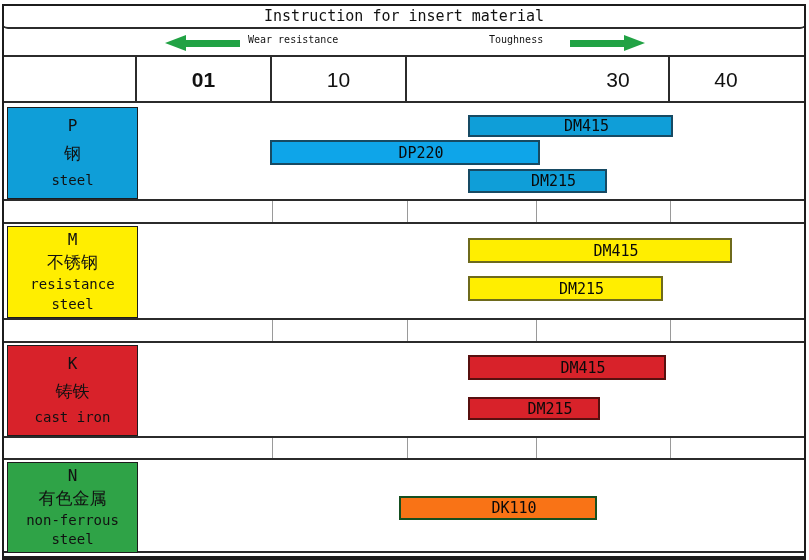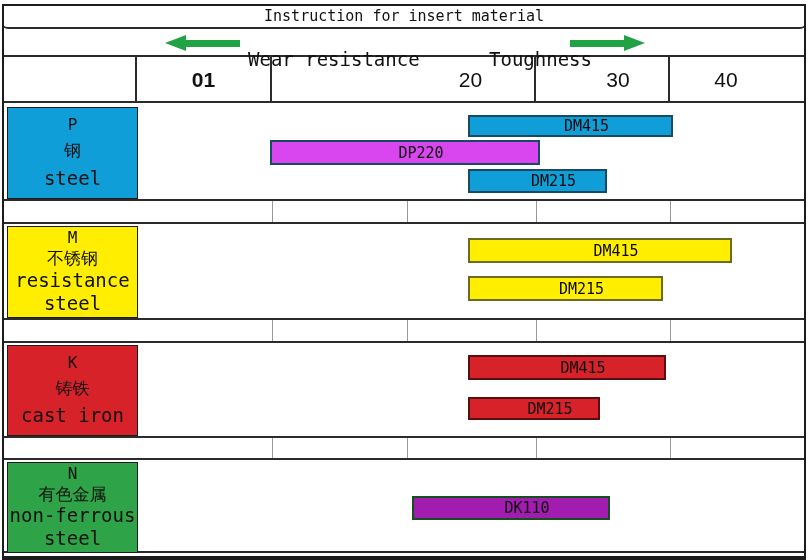--- a/index.html
+++ b/index.html
@@ -10,37 +10,37 @@
   }
   .frame{
     position:absolute;left:2px;top:4px;width:800px;height:550px;
     border:2px solid #1c1c1c;border-bottom-width:4px;pointer-events:none;
   }
   .row{position:absolute;left:2px;width:804px;box-sizing:border-box;}
   .title-row{top:4px;height:25px;border-bottom:2px solid #2b2b2b;
     display:flex;align-items:center;justify-content:center;
     font-size:15px;letter-spacing:0px;border-radius:6px;}
   .arrow-row{top:29px;height:28px;border-bottom:2px solid #2b2b2b;}
-  .arrow-label{position:absolute;top:19px;font-size:19px;white-space:pre;}
+  .arrow-label{position:absolute;top:5px;font-size:10px;white-space:pre;}
   .arrow{position:absolute;top:6px;height:16px;}
   .arrow .shaft{position:absolute;top:5px;height:7px;background:#21a244;}
   .arrow .head{position:absolute;top:0;width:0;height:0;border-top:8px solid transparent;border-bottom:8px solid transparent;}
   .head-left{left:0;border-right:21px solid #21a244;}
   .head-right{right:0;border-left:21px solid #21a244;}
   .header-row{top:57px;height:46px;border-bottom:2px solid #2b2b2b;}
   .hcell{position:absolute;top:0;height:46px;display:flex;align-items:center;justify-content:center;
     font-family:"Liberation Sans","DejaVu Sans",sans-serif;font-size:21px;box-sizing:border-box;}
   .hline{border-right:2px solid #2b2b2b;}
   .band{position:absolute;left:2px;width:804px;border-bottom:2px solid #2b2b2b;box-sizing:border-box;background:#fff;}
   .gap-row{position:absolute;left:2px;width:804px;border-bottom:2px solid #2b2b2b;box-sizing:border-box;background:#fff;}
   .gap-line{position:absolute;top:0;bottom:0;width:1px;background:#9a9a9a;}
   .mat-cell{position:absolute;box-sizing:border-box;border:1px solid #1c1c1c;
     display:flex;flex-direction:column;align-items:center;justify-content:space-evenly;
     text-align:center;line-height:1.05;}
-  .mat-line{font-size:19px;white-space:nowrap;}
+  .mat-line{font-size:14px;white-space:nowrap;}
   .mat-line.cn{font-size:17px;}
   .mat-line.code{font-size:16px;}
   .grade-bar{position:absolute;box-sizing:border-box;border:2px solid #333;
     display:flex;align-items:center;justify-content:center;
     font-size:15px;color:#0a0a0a;white-space:nowrap;padding-left:32px;}
 </style>
 </head>
 <body>
 
 <div class="stage">
@@ -55,21 +55,21 @@
     <span class="arrow-label" style="left:487px;">Toughness</span>
     <div class="arrow" style="left:568px;width:75px;">
       <span class="shaft" style="left:0;width:57px;"></span>
       <span class="head head-right"></span>
     </div>
   </div>
 
   <div class="row header-row">
       <div class="hcell hline" style="left: 0px; width: 135px;"></div>
       <div class="hcell hline" style="left: 135px; width: 135px; font-weight: bold;">01</div>
-      <div class="hcell hline" style="left: 405px; width: 129px;">20</div>
+      <div class="hcell hline" style="left: 270px; width: 135px;">10</div>
       <div class="hcell hline" style="left: 534px; width: 134px; padding-left: 32px;">30</div>
       <div class="hcell" style="left: 668px; width: 112px;">40</div>
     </div>
 
   <div>
       <div class="band" style="top: 103px; height: 98px;"></div>
       <div class="band" style="top: 224px; height: 96px;"></div>
       <div class="band" style="top: 343px; height: 95px;"></div>
       <div class="band" style="top: 460px; height: 93px;"></div>
       <div class="gap-row" style="top: 201px; height: 23px;">
@@ -89,21 +89,21 @@
         <div class="gap-line" style="left: 405px;"></div>
         <div class="gap-line" style="left: 534px;"></div>
         <div class="gap-line" style="left: 668px;"></div>
       </div>
       <div class="mat-cell" style="left: 7px; top: 107px; width: 131px; height: 92px; background: rgb(15, 158, 216);">
         <div class="mat-line code">P</div>
         <div class="mat-line cn">钢</div>
         <div class="mat-line">steel</div>
       </div>
       <div class="grade-bar" style="left: 468px; top: 115px; width: 205px; height: 22px; background: rgb(15, 158, 216); border-color: rgb(23, 74, 99);">DM415</div>
-      <div class="grade-bar" style="left: 270px; top: 140px; width: 270px; height: 25px; background: #d946ef; border-color: rgb(23, 74, 99);">DP220</div>
+      <div class="grade-bar" style="left: 270px; top: 140px; width: 270px; height: 25px; background: #0ea5e9; border-color: rgb(23, 74, 99);">DP220</div>
       <div class="grade-bar" style="left: 468px; top: 169px; width: 139px; height: 24px; background: rgb(15, 158, 216); border-color: rgb(23, 74, 99);">DM215</div>
       <div class="mat-cell" style="left: 7px; top: 226px; width: 131px; height: 92px; background: rgb(255, 238, 0);">
         <div class="mat-line code">M</div>
         <div class="mat-line cn">不锈钢</div>
         <div class="mat-line">resistance</div>
         <div class="mat-line">steel</div>
       </div>
       <div class="grade-bar" style="left: 468px; top: 238px; width: 264px; height: 25px; background: rgb(255, 238, 0); border-color: rgb(110, 106, 28);">DM415</div>
       <div class="grade-bar" style="left: 468px; top: 276px; width: 195px; height: 25px; background: rgb(255, 238, 0); border-color: rgb(110, 106, 28);">DM215</div>
       <div class="mat-cell" style="left: 7px; top: 345px; width: 131px; height: 91px; background: rgb(216, 34, 42);">
@@ -112,17 +112,17 @@
         <div class="mat-line">cast iron</div>
       </div>
       <div class="grade-bar" style="left: 468px; top: 355px; width: 198px; height: 25px; background: rgb(216, 34, 42); border-color: rgb(87, 16, 15);">DM415</div>
       <div class="grade-bar" style="left: 468px; top: 397px; width: 132px; height: 23px; background: rgb(216, 34, 42); border-color: rgb(87, 16, 15);">DM215</div>
       <div class="mat-cell" style="left: 7px; top: 462px; width: 131px; height: 91px; background: rgb(47, 163, 71);">
         <div class="mat-line code">N</div>
         <div class="mat-line cn">有色金属</div>
         <div class="mat-line">non-ferrous</div>
         <div class="mat-line">steel</div>
       </div>
-      <div class="grade-bar" style="left: 412px; top: 496px; width: 198px; height: 24px; background: #a21caf; border-color: rgb(21, 79, 32);">DK110</div>
+      <div class="grade-bar" style="left: 399px; top: 496px; width: 198px; height: 24px; background: #f97316; border-color: rgb(21, 79, 32);">DK110</div>
     </div>
 
   <div class="frame"></div>
 </div>
 
 </body></html>

